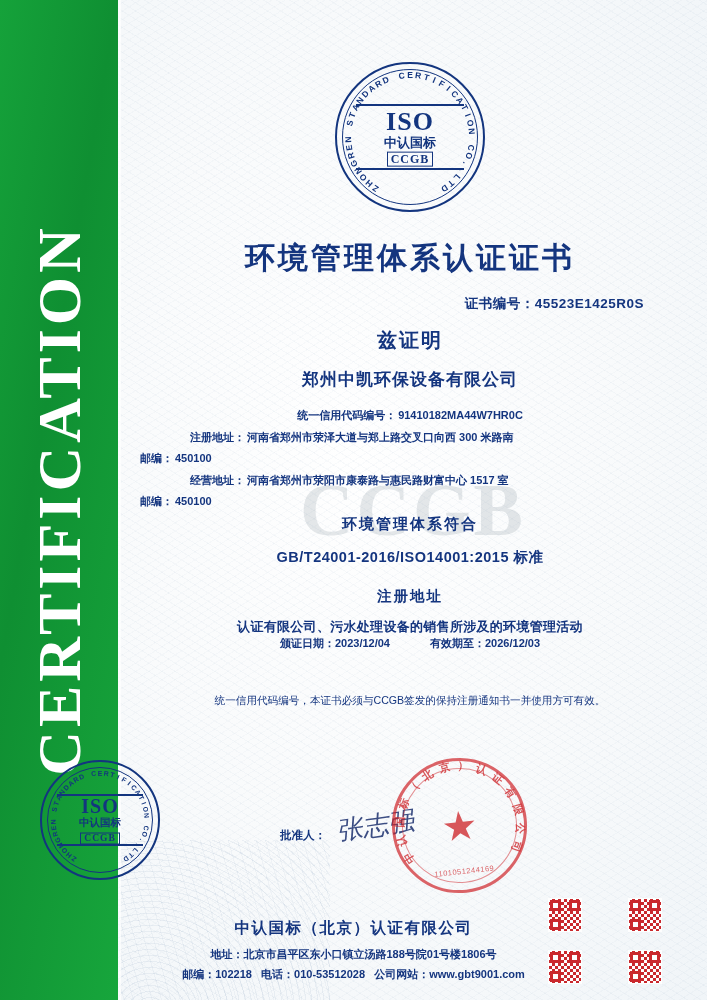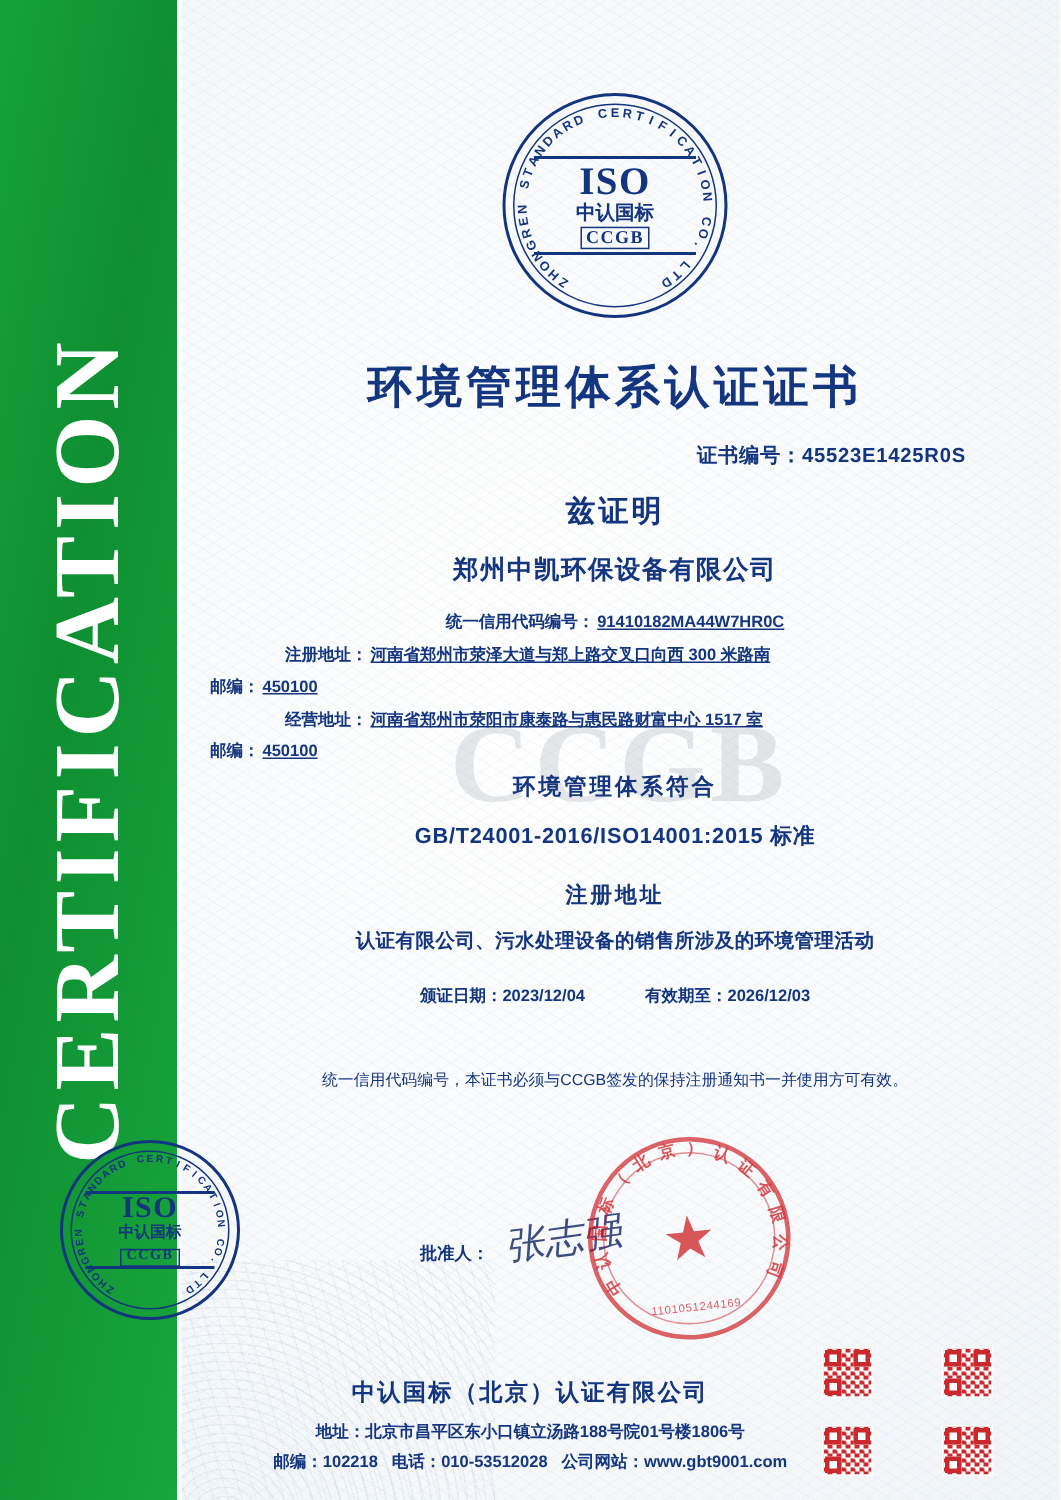--- a/index.html
+++ b/index.html
@@ -203,41 +203,41 @@
     line-height: 1.5;
     margin-top: 16px;
   }
   .info .row {
     display: flex;
     align-items: baseline;
     margin-bottom: 5px;
   }
   .info .row.centered { justify-content: center; }
   .info .lbl { font-weight: bold; white-space: nowrap; }
-  .info .val { font-weight: bold; margin-left: 2px; text-decoration: underline; }
+  .info .val { font-weight: bold; margin-left: 2px; }
   .info .row.left { padding-left: 10px; }
   .info .row.indent { padding-left: 60px; }
   .std-block { text-align: center; color: #14357f; }
   .std-block .l1 {
     font-size: 15px; font-weight: bold; letter-spacing: 2px;
   }
   .std-block .l2 {
     font-size: 14.5px; font-weight: bold; margin-top: 14px; letter-spacing: 0.5px;
   }
   .scope-title {
     text-align: center; margin-top: 20px;
     font-size: 14.5px; font-weight: bold; color: #14357f; letter-spacing: 2px;
   }
   .scope-text {
     text-align: center; margin-top: 12px;
     font-size: 13px; font-weight: bold; color: #14357f; letter-spacing: 0.3px;
   }
   .dates {
     display: flex; justify-content: center; gap: 40px;
-    margin-top: 20px; font-size: 11px; font-weight: bold; color: #14357f;
+    font-size: 11px; font-weight: bold; color: #14357f;
   }
   .notes {
     margin-top: 40px;
     color: #14357f;
     font-size: 10.6px;
     line-height: 1.8;
     padding: 0 22px;
     text-align: center;
   }
   .approver {

